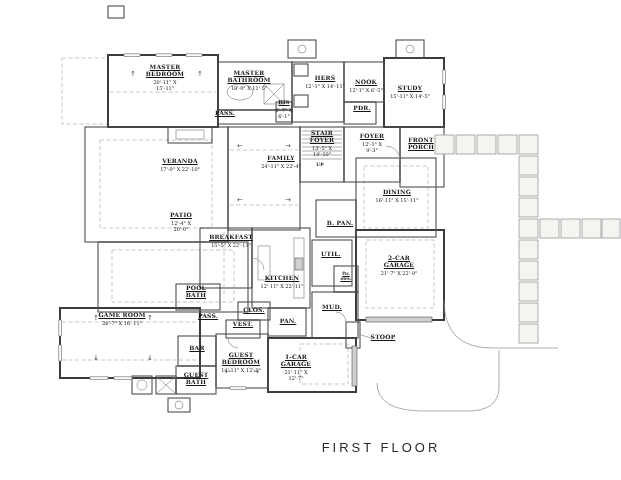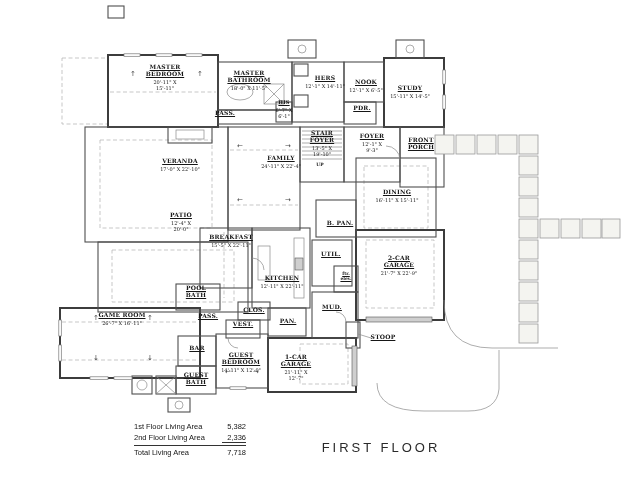--- a/index.html
+++ b/index.html
@@ -334,30 +334,16 @@
   <div class="arrow" style="left:288px;top:146px">→</div>
   <div class="arrow" style="left:240px;top:200px">←</div>
   <div class="arrow" style="left:288px;top:200px">→</div>
   <div class="arrow" style="left:96px;top:318px">↑</div>
   <div class="arrow" style="left:150px;top:318px">↑</div>
   <div class="arrow" style="left:96px;top:358px">↓</div>
   <div class="arrow" style="left:150px;top:358px">↓</div>
   <div class="arrow" style="left:228px;top:372px">←</div>
   <div class="arrow" style="left:256px;top:372px">→</div>
 
-  <div class="area-table">
-    <div class="at-row">
-      <span class="at-lbl">1st Floor Living Area</span>
-      <span class="at-val">5,382</span>
-    </div>
-    <div class="at-row mid">
-      <span class="at-lbl">2nd Floor Living Area</span>
-      <span class="at-val">2,336</span>
-    </div>
-    <div class="at-row total">
-      <span class="at-lbl">Total Living Area</span>
-      <span class="at-val">7,718</span>
-    </div>
-  </div>
 
   <div class="plan-title">FIRST FLOOR</div>
 
 </div>
 
 </body></html>

